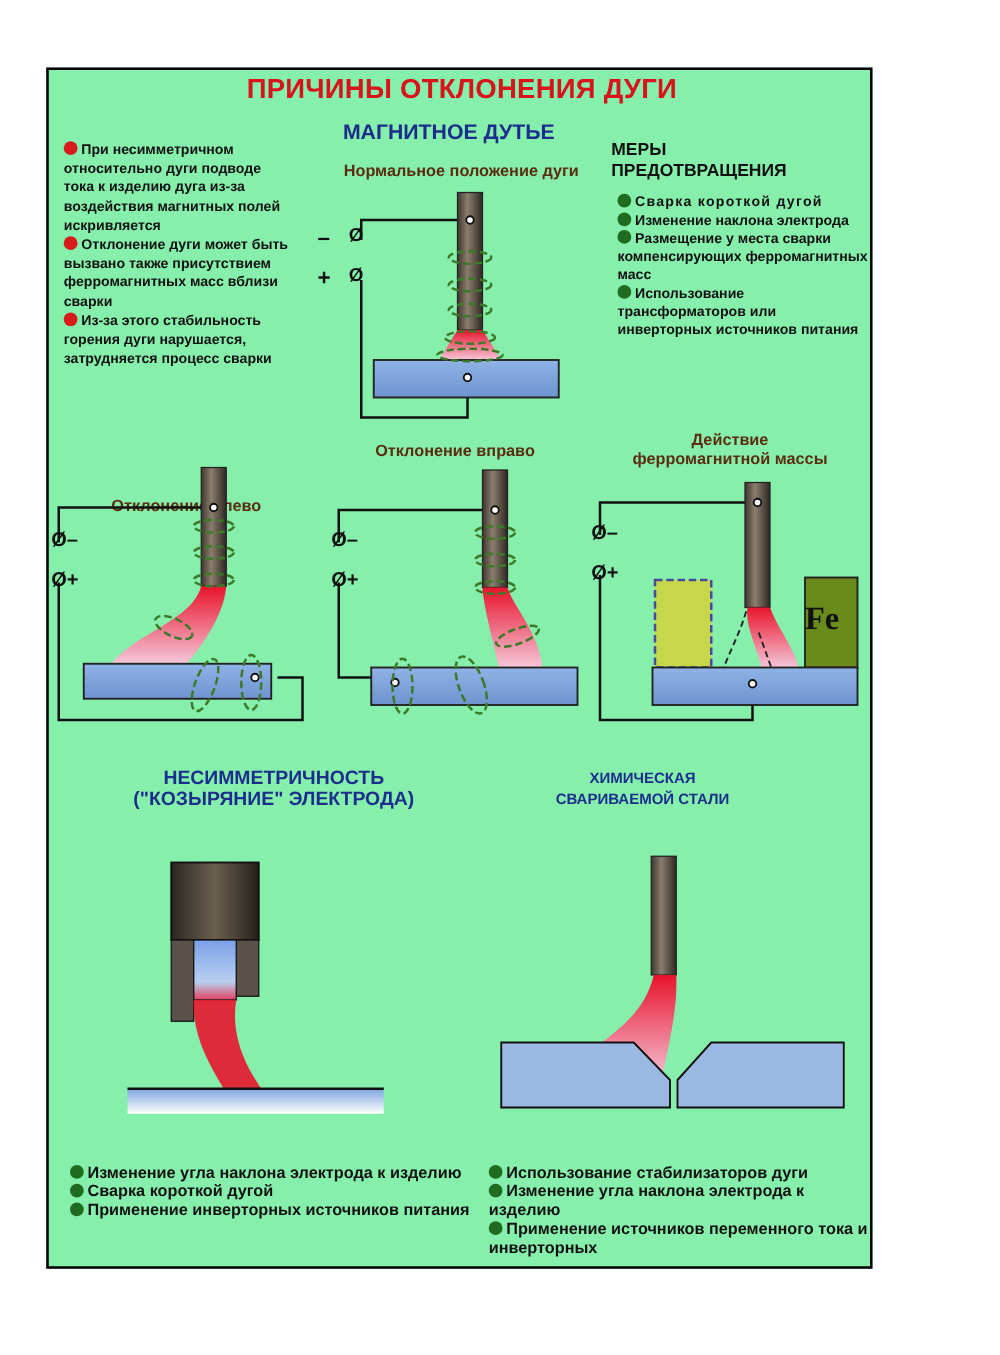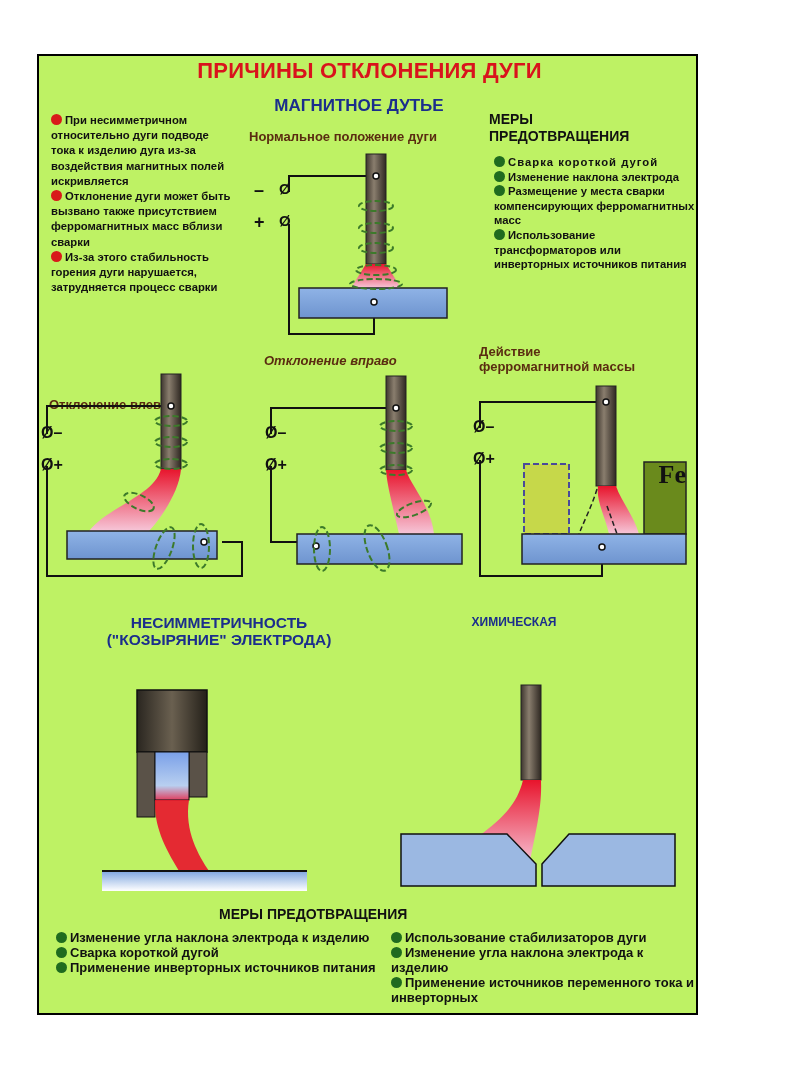--- a/index.html
+++ b/index.html
@@ -1,24 +1,24 @@
 <!DOCTYPE html>
 <html><head>
 <meta charset="utf-8">
 <style>
   html, body { margin: 0; padding: 0; background: #ffffff; }
   body { width: 800px; height: 1084px; position: relative; overflow: hidden;
          font-family: "Liberation Sans", "DejaVu Sans", sans-serif; }
   .frame { position: absolute; left: 37px; top: 54px; width: 661px; height: 961px;
-           border: 2px solid #000; background: #bef264; box-sizing: border-box; }
+           border: 2px solid #000; background: #86efac; box-sizing: border-box; }
   .abs { position: absolute; }
   .title-main { left: 0; width: 661px; top: 2px; text-align: center; color: #d9131c;
                 font-weight: bold; font-size: 22px; letter-spacing: 0.2px; }
   .h-blue { color: #1b2e8c; font-weight: bold; text-align: center; }
-  .h-brown { color: #5a2c10; font-weight: bold; font-size: 13px; }
+  .h-brown { color: #5a2c10; font-weight: bold; text-align: center; font-size: 13px; }
   .h-black { color: #111; font-weight: bold; text-align: left; }
   .txt { color: #111; font-weight: bold; font-size: 11.3px; line-height: 15.2px; }
   .txt2 { color: #111; font-weight: bold; font-size: 13px; line-height: 15px; }
   .dot { display: inline-block; width: 11px; height: 11px; border-radius: 50%;
          vertical-align: -1px; margin-right: 3px; }
   .dot.red { background: #d81a1a; }
   .dot.green { background: #1f6b1f; }
   .item { display: block; }
   svg { position: absolute; overflow: visible; }
   .sym { font-weight: bold; font-size: 18px; color: #111; position: absolute; }
@@ -108,21 +108,21 @@
     <g fill="none" stroke="#3c7a2a" stroke-width="2" stroke-dasharray="6 3">
       <ellipse cx="132" cy="365" rx="16" ry="5"></ellipse>
       <ellipse cx="132" cy="386" rx="16" ry="5"></ellipse>
       <ellipse cx="132" cy="408" rx="16" ry="5"></ellipse>
       <ellipse cx="100" cy="446" rx="16" ry="7" transform="rotate(25 100 446)"></ellipse>
       <ellipse cx="125" cy="492" rx="8" ry="22" transform="rotate(20 125 492)"></ellipse>
       <ellipse cx="162" cy="490" rx="8" ry="22"></ellipse>
     </g>
   </svg>
 
-  <div class="abs h-brown" style="left:225px; width:200px; top:297px;font-style:italic;">Отклонение вправо</div>
+  <div class="abs h-brown" style="left:225px; width:200px; top:297px;">Отклонение вправо</div>
   <span class="sym" style="left:226px; top:368px; font-size:16px;">Ø–</span>
   <span class="sym" style="left:226px; top:400px; font-size:16px;">Ø+</span>
   <svg style="left:0; top:0;" width="661" height="961">
     <path d="M232 378 V352 H357" fill="none" stroke="#111" stroke-width="2"></path>
     <path d="M232 410 V486 H274" fill="none" stroke="#111" stroke-width="2"></path>
     <rect x="347" y="320" width="20" height="94" fill="url(#elec)" stroke="#222" stroke-width="1"></rect>
     <circle cx="357" cy="352" r="3" fill="#fff" stroke="#111" stroke-width="1.5"></circle>
     <path d="M347 414 L367 414 C372 430, 392 450, 395 478 L360 478 C355 455, 348 430, 347 414 Z" fill="url(#arc)"></path>
     <rect x="258" y="478" width="165" height="30" fill="url(#plate)" stroke="#222" stroke-width="1.5"></rect>
     <circle cx="277" cy="490" r="3" fill="#fff" stroke="#111" stroke-width="1.5"></circle>
@@ -148,21 +148,21 @@
     <rect x="557" y="330" width="20" height="100" fill="url(#elec)" stroke="#222" stroke-width="1"></rect>
     <circle cx="567" cy="346" r="3" fill="#fff" stroke="#111" stroke-width="1.5"></circle>
     <rect x="485" y="408" width="45" height="70" fill="#c6d84a" stroke="#4a4a9a" stroke-width="2" stroke-dasharray="6 3"></rect>
     <rect x="605" y="406" width="42" height="72" fill="#6a8a1c" stroke="#222" stroke-width="1.5"></rect>
     <path d="M559 430 L577 430 C582 445, 595 460, 600 478 L570 478 C566 460, 557 445, 559 430 Z" fill="url(#arc)"></path>
     <path d="M558 433 C553 450, 545 465, 540 478" fill="none" stroke="#222" stroke-width="1.5" stroke-dasharray="5 3"></path>
     <path d="M568 450 L578 478" fill="none" stroke="#222" stroke-width="1.5" stroke-dasharray="5 3"></path>
     <rect x="483" y="478" width="164" height="30" fill="url(#plate)" stroke="#222" stroke-width="1.5"></rect>
     <circle cx="563" cy="491" r="3" fill="#fff" stroke="#111" stroke-width="1.5"></circle>
   </svg>
-  <div class="abs" style="left:605px; top:404px; width:42px; text-align:right; font-family:'Liberation Serif', serif; font-weight:bold; font-size:26px; color:#111;">Fe</div>
+  <div class="abs" style="left:605px; top:424px; width:42px; text-align:left; font-family:'Liberation Serif', serif; font-weight:bold; font-size:26px; color:#111;">Fe</div>
 
   <div class="abs h-blue" style="left:30px; width:300px; top:558px; font-size:15.5px; line-height:17px;">
     <div>НЕСИММЕТРИЧНОСТЬ</div>
     <div>("КОЗЫРЯНИЕ" ЭЛЕКТРОДА)</div>
   </div>
   <svg style="left:0; top:0;" width="661" height="961">
     <defs>
       <linearGradient id="coat" x1="0" x2="1">
         <stop offset="0" stop-color="#2a2620"></stop>
           <stop offset="0.5" stop-color="#6a6050"></stop>
@@ -182,29 +182,29 @@
     <rect x="98" y="696" width="18" height="65" fill="#5a5248" stroke="#111" stroke-width="1"></rect>
     <rect x="150" y="696" width="18" height="45" fill="#5a5248" stroke="#111" stroke-width="1"></rect>
     <rect x="116" y="696" width="34" height="48" fill="url(#core)" stroke="#111" stroke-width="1"></rect>
     <path d="M116 744 L150 744 C145 775, 160 800, 170 815 L140 815 C125 790, 115 770, 116 744 Z" fill="#e8142c" opacity="0.9"></path>
     <rect x="63" y="815" width="205" height="20" fill="url(#plate2)"></rect>
     <line x1="63" y1="815" x2="268" y2="815" stroke="#111" stroke-width="2"></line>
   </svg>
 
   <div class="abs h-blue" style="left:350px; width:250px; top:558px; font-size:12px; line-height:17px;">
     <div>ХИМИЧЕСКАЯ</div>
+    <div>СВАРИВАЕМОЙ СТАЛИ</div>
   </div>
   <svg style="left:0; top:0;" width="661" height="961">
     <rect x="482" y="629" width="20" height="95" fill="url(#elec)" stroke="#222" stroke-width="1"></rect>
     <path d="M484 724 L502 724 C503 750, 498 770, 490 810 L440 780 C460 765, 478 750, 484 724 Z" fill="url(#arc)"></path>
     <path d="M362 778 L468 778 L497 808 L497 830 L362 830 Z" fill="#9bb8e2" stroke="#111" stroke-width="1.5"></path>
     <path d="M503 808 L530 778 L636 778 L636 830 L503 830 Z" fill="#9bb8e2" stroke="#111" stroke-width="1.5"></path>
   </svg>
 
-  <div class="abs h-black" style="left:180px; width:300px; top:850px; font-size:14px;">МЕРЫ ПРЕДОТВРАЩЕНИЯ</div>
 
   <div class="abs txt2" style="left:17px; top:874px; width:330px;">
     <span class="item"><span class="dot green"></span><span>Изменение угла наклона электрода к изделию</span></span>
     <span class="item"><span class="dot green"></span><span>Сварка короткой дугой</span></span>
     <span class="item"><span class="dot green"></span><span>Применение инверторных источников питания</span></span>
   </div>
 
   <div class="abs txt2" style="left:352px; top:874px; width:305px;">
     <span class="item"><span class="dot green"></span><span>Использование стабилизаторов дуги</span></span>
     <span class="item"><span class="dot green"></span><span>Изменение угла наклона электрода к изделию</span></span>

